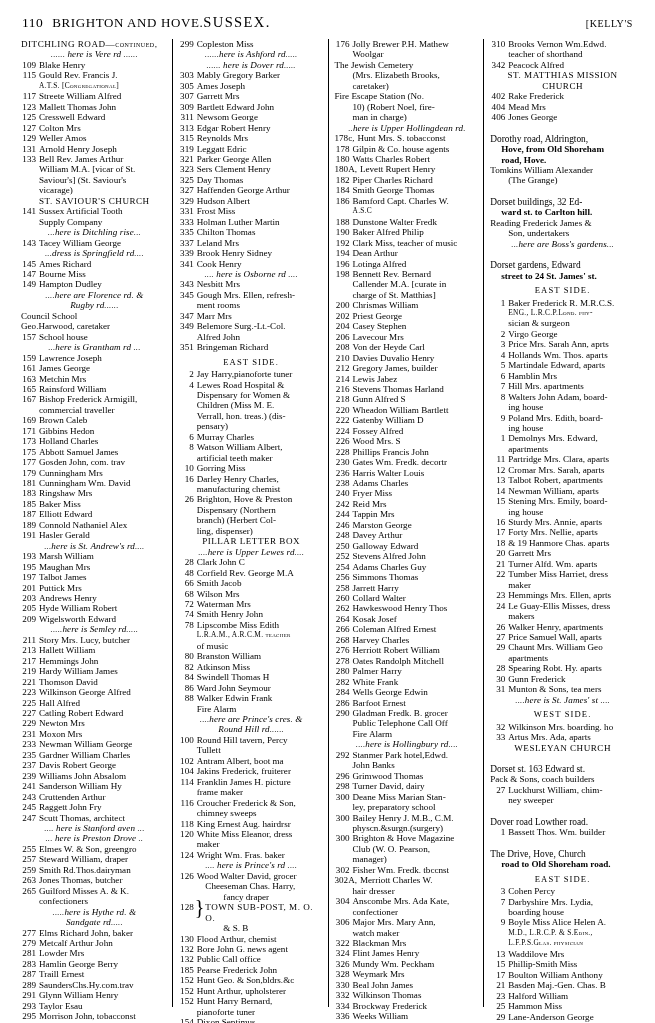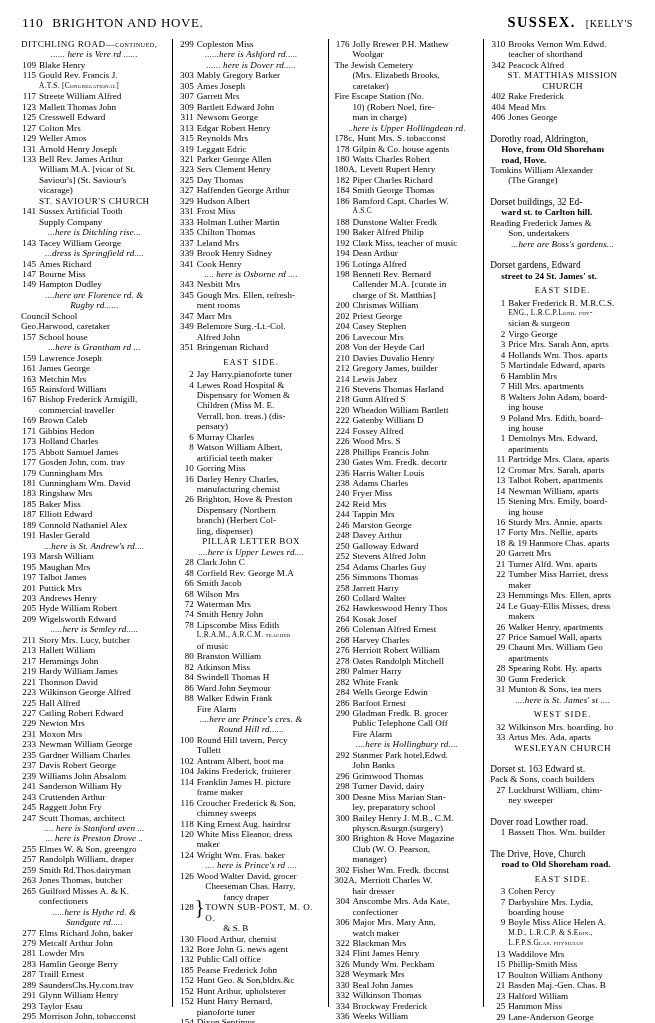--- a/index.html
+++ b/index.html
@@ -33,26 +33,25 @@
     letter-spacing:.5px;
   }
   .rh-left{
     font-variant:small-caps;
     font-size:13px;
     letter-spacing:.6px;
     white-space:nowrap;
   }
   .rh-center{
     flex:1;
-    text-align:right;
+    text-align:left;
     font-variant:small-caps;
     font-size:14.5px;
     letter-spacing:1.4px;
     padding-right:10px;
-    font-weight:bold;
   }
   .rh-right{
     font-variant:small-caps;
     font-size:10px;
     letter-spacing:.6px;
     white-space:nowrap;
   }
   
   .cols{
     display:flex;
@@ -412,21 +411,21 @@
             <span class="txt">Scutt Thomas, architect</span>
           </div>
           <div class="here">.... here is Stanford aven ...</div>
           <div class="here">... here is Preston Drove ..</div>
           <div class="e">
             <span class="num">255</span>
             <span class="txt">Elmes W. &amp; Son, greengro</span>
           </div>
           <div class="e">
             <span class="num">257</span>
-            <span class="txt">Randolph William, draper</span>
+            <span class="txt">Steward William, draper</span>
           </div>
           <div class="e">
             <span class="num">259</span>
             <span class="txt">Smith Rd.Thos.dairyman</span>
           </div>
           <div class="e">
             <span class="num">263</span>
             <span class="txt">Jones Thomas, butcher</span>
           </div>
           <div class="e">

